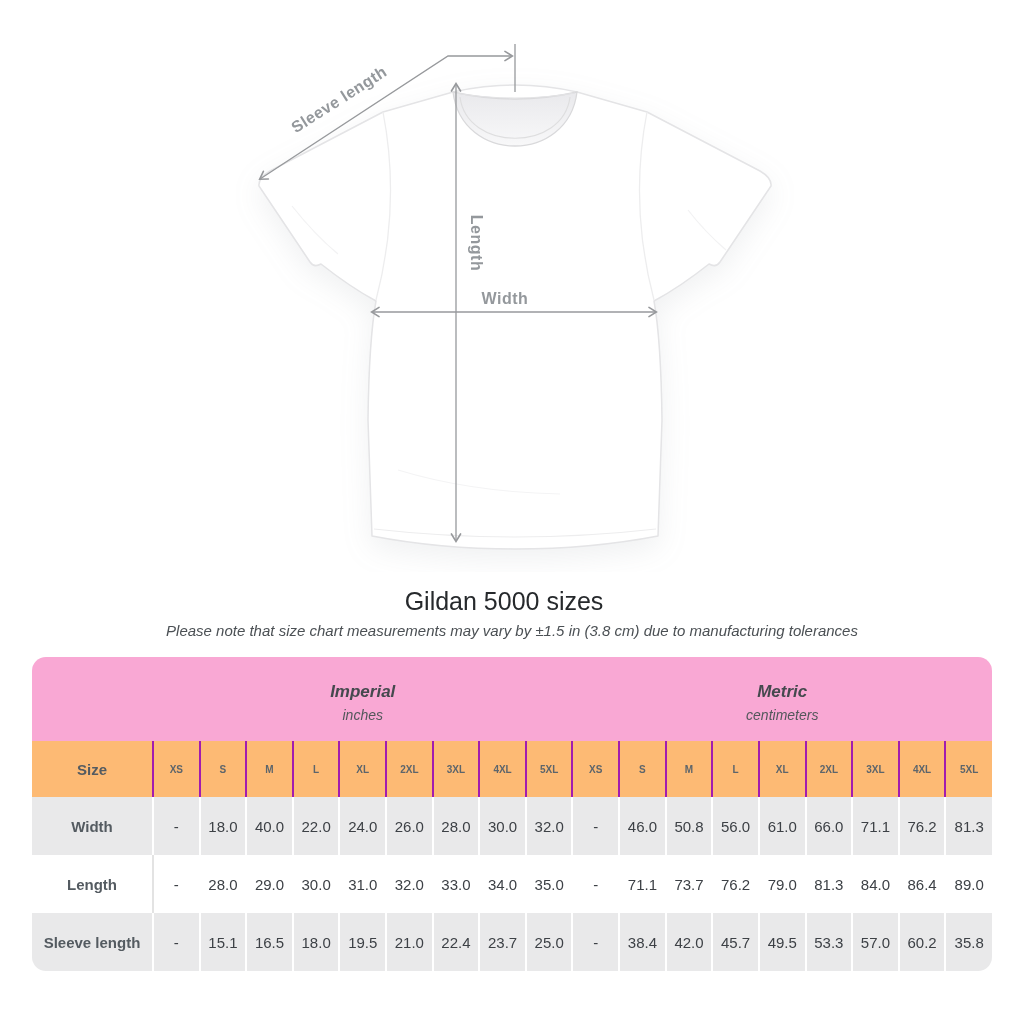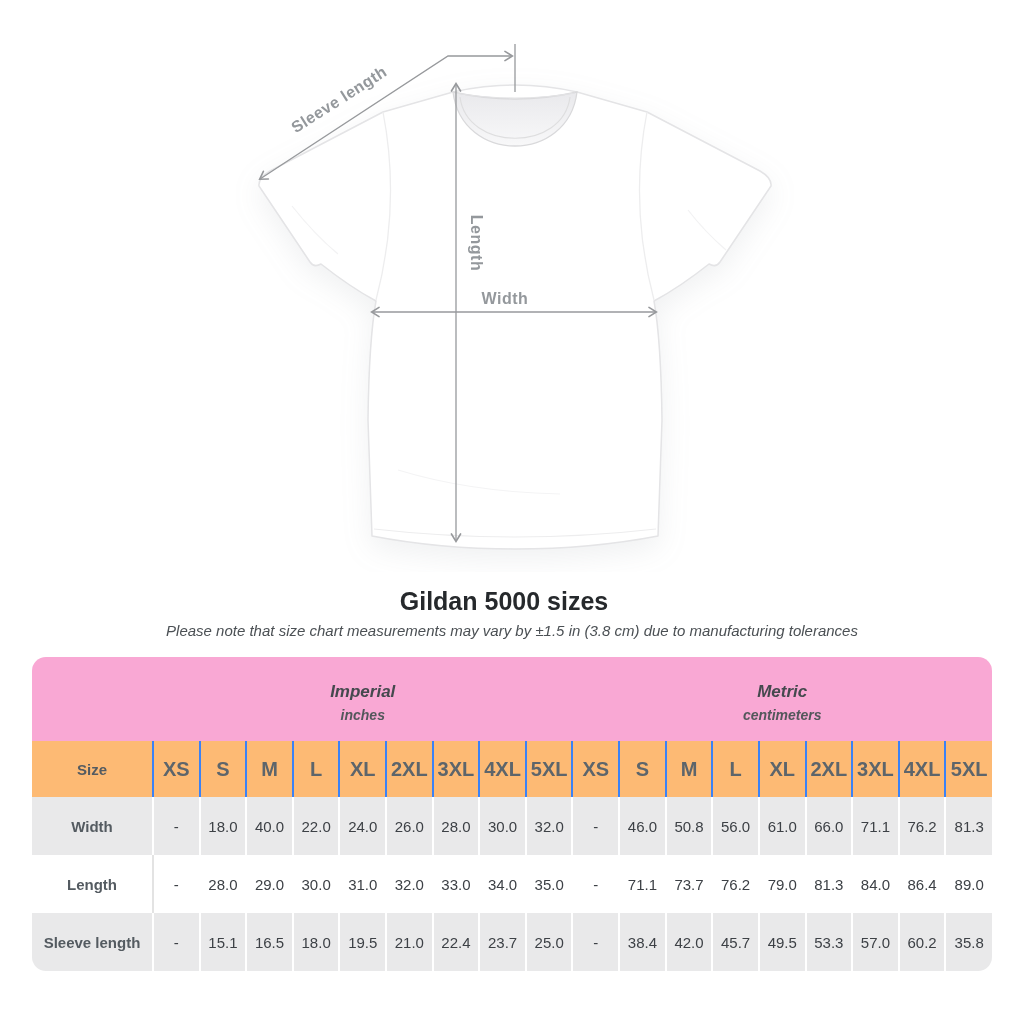--- a/index.html
+++ b/index.html
@@ -18,44 +18,44 @@
   .ann-line { stroke: #97999c; stroke-width: 1.3; fill: none; }
   .ann-label {
     fill: #94989c; font-weight: bold; font-size: 16px;
     font-family: "Liberation Sans", "DejaVu Sans", sans-serif;
     letter-spacing: 0.5px;
   }
 
   
   h1.title {
     margin: 14px 16px 6px 0; font-size: 25px; line-height: 30px;
-    color: #26292c; font-weight: bold;
+    color: #26292c; font-weight: normal;
   }
   p.subtitle {
     margin: 0 0 18px 0; font-size: 15px; font-style: italic; color: #4b5054;
   }
 
   
   .table-wrap {
     width: 960px; margin: 0 auto;
     border-radius: 14px; overflow: hidden;
   }
   table.size-table {
     width: 960px; border-collapse: collapse; table-layout: fixed;
   }
   table.size-table th, table.size-table td { padding: 0; border: none; text-align: center; vertical-align: middle; }
 
   tr.band-row th { background: #f9a8d4; height: 84px; }
   .unit { font-size: 17px; font-weight: bold; font-style: italic; color: #45494e; padding-top: 6px; }
-  .unit-sub { font-size: 14px; font-style: italic; font-weight: bold; color: #53575b; padding-top: 5px; }
+  .unit-sub { font-size: 14px; font-style: italic; font-weight: normal; color: #53575b; padding-top: 5px; }
 
   tr.size-row { background: #fdba74; }
   tr.size-row th, tr.size-row td { height: 56px; }
   tr.size-row th { font-size: 15px; font-weight: bold; color: #545b61; }
-  tr.size-row td { font-size: 20px; font-weight: bold; color: #5d656b; border-left: 2px solid #3b82f6; }
+  tr.size-row td { font-size: 10px; font-weight: bold; color: #5d656b; border-left: 2px solid #a21caf; }
 
   tr.data-row th, tr.data-row td { height: 58px; }
   tr.data-row th { font-size: 15px; font-weight: bold; color: #545b61; }
   tr.data-row td { font-size: 15px; color: #3d4146; border-left: 2px solid #ffffff; }
   tr.row-gray th, tr.row-gray td { background: #e9e9ea; }
   tr.row-white th, tr.row-white td { background: #ffffff; }
   tr.row-white td:first-of-type { border-left-color: #e3e3e3; }
 </style>
 </head>
 <body>

